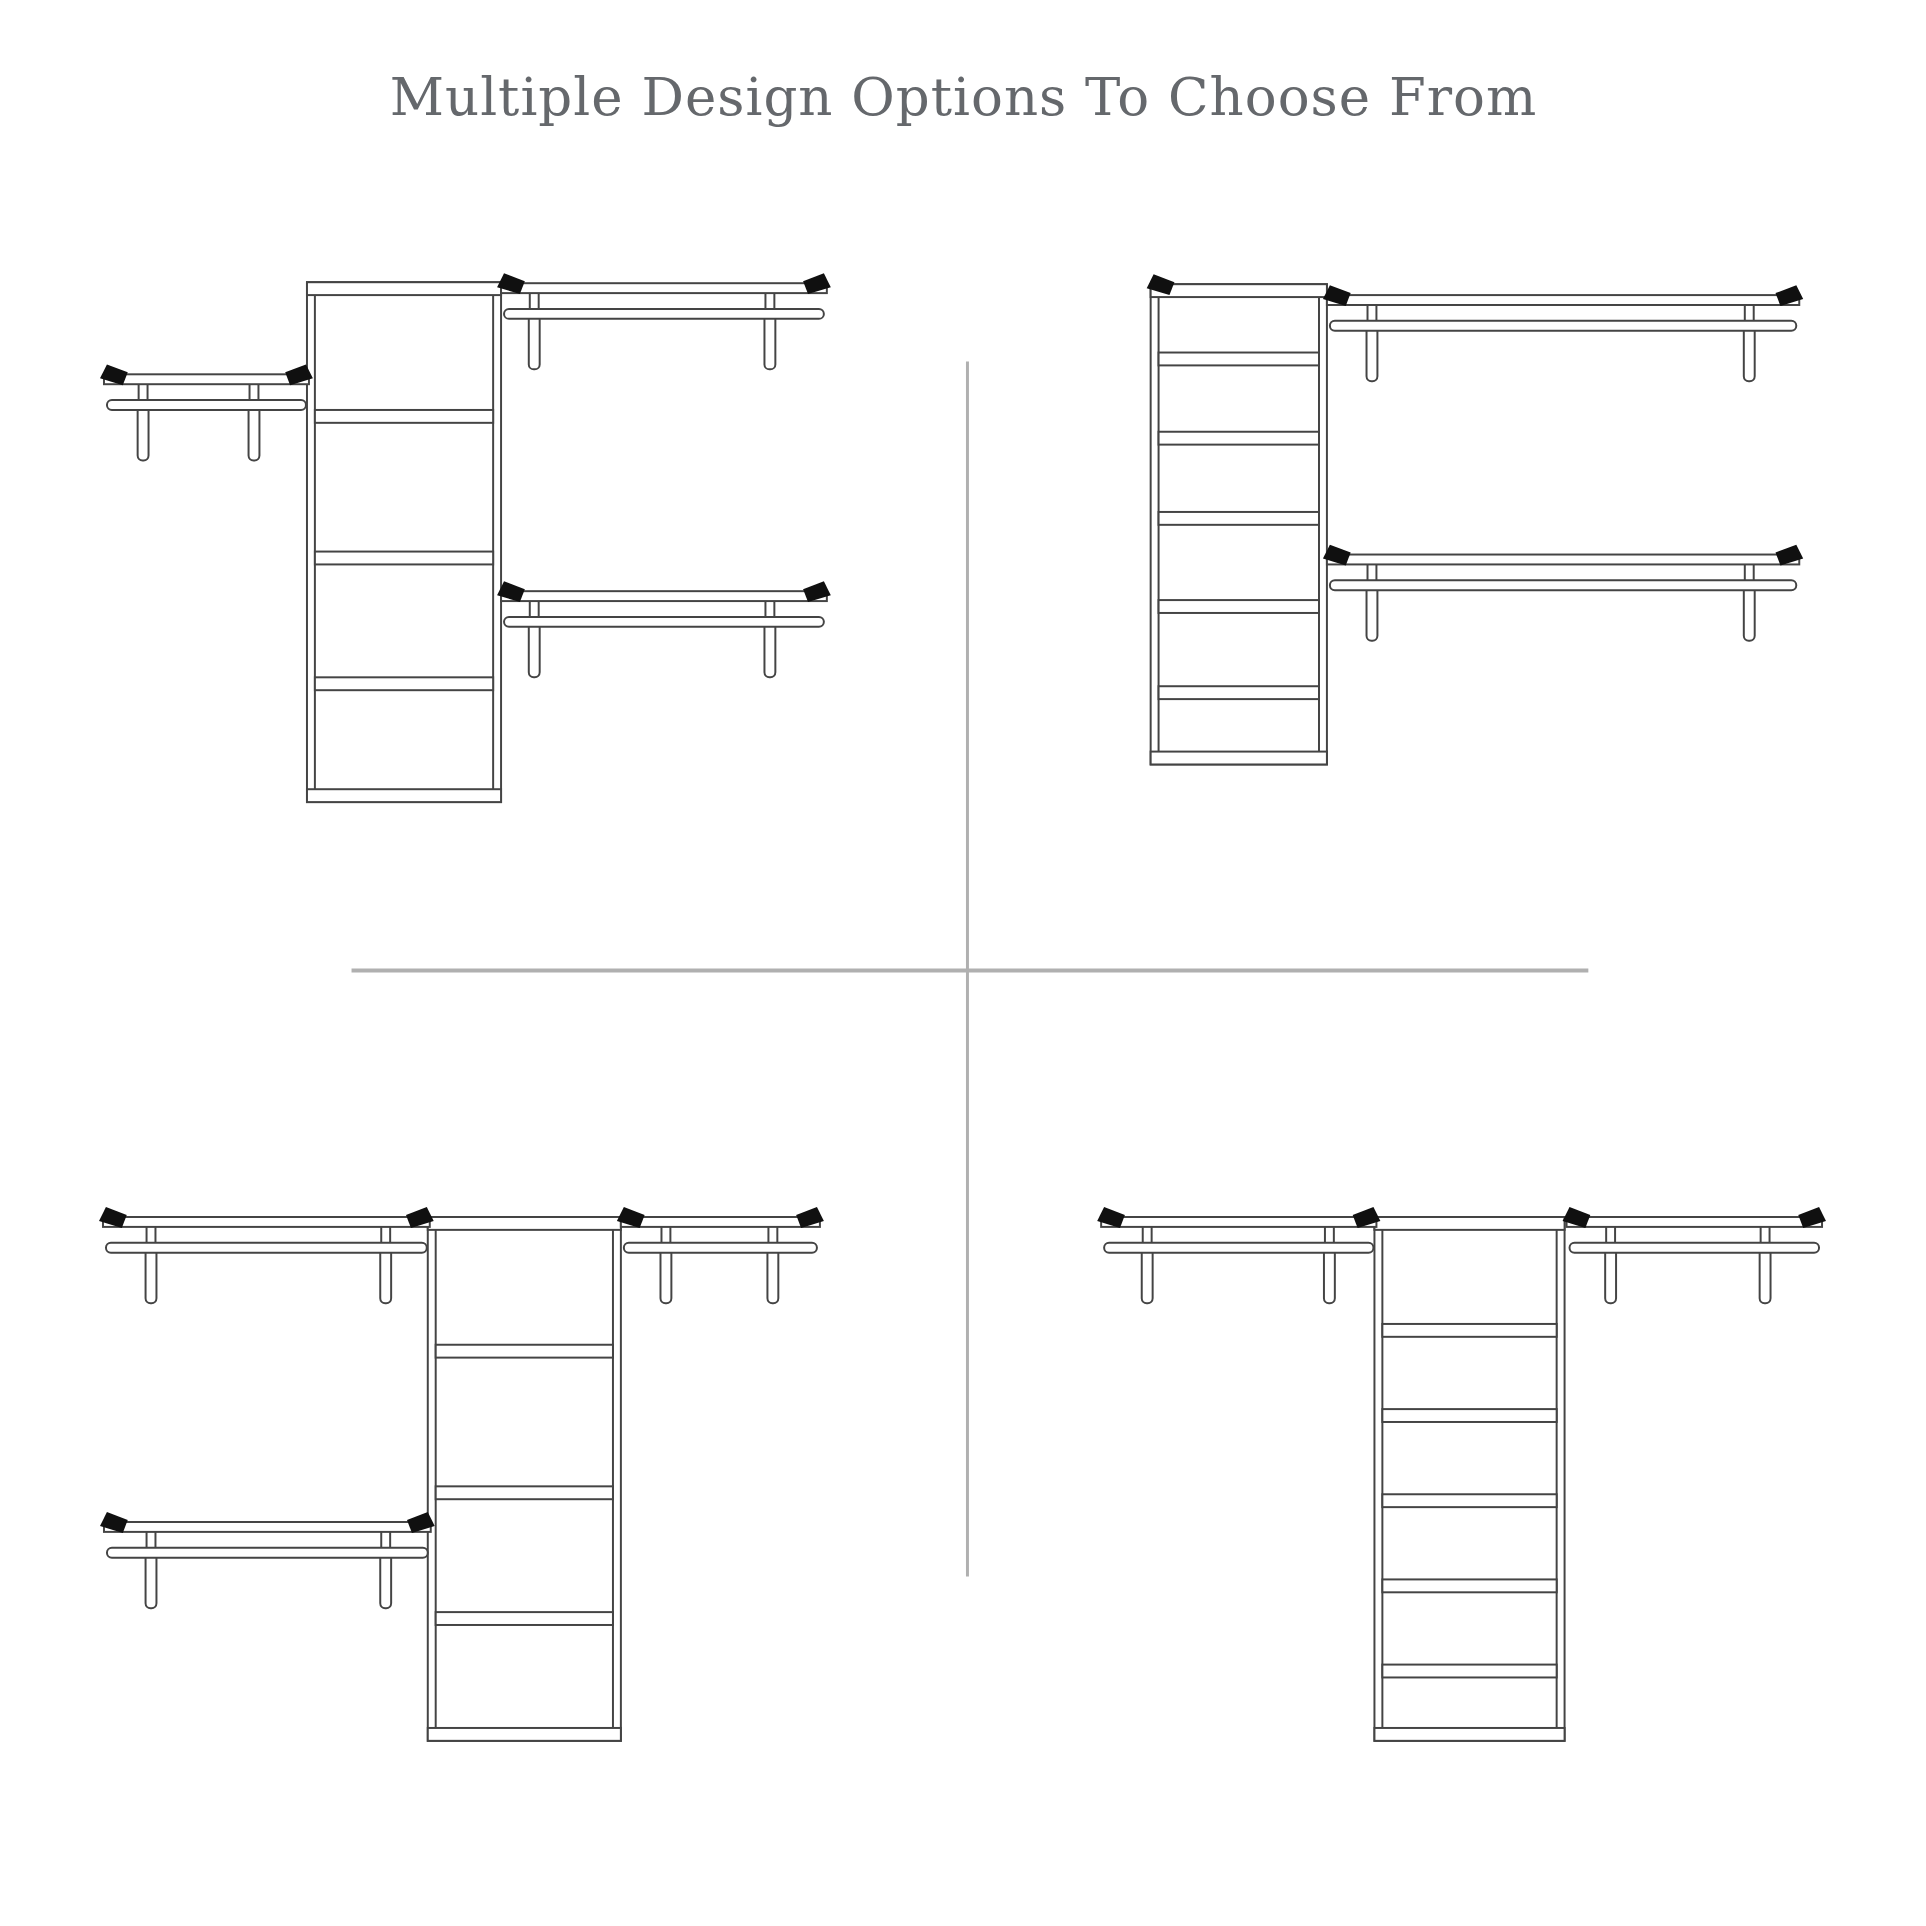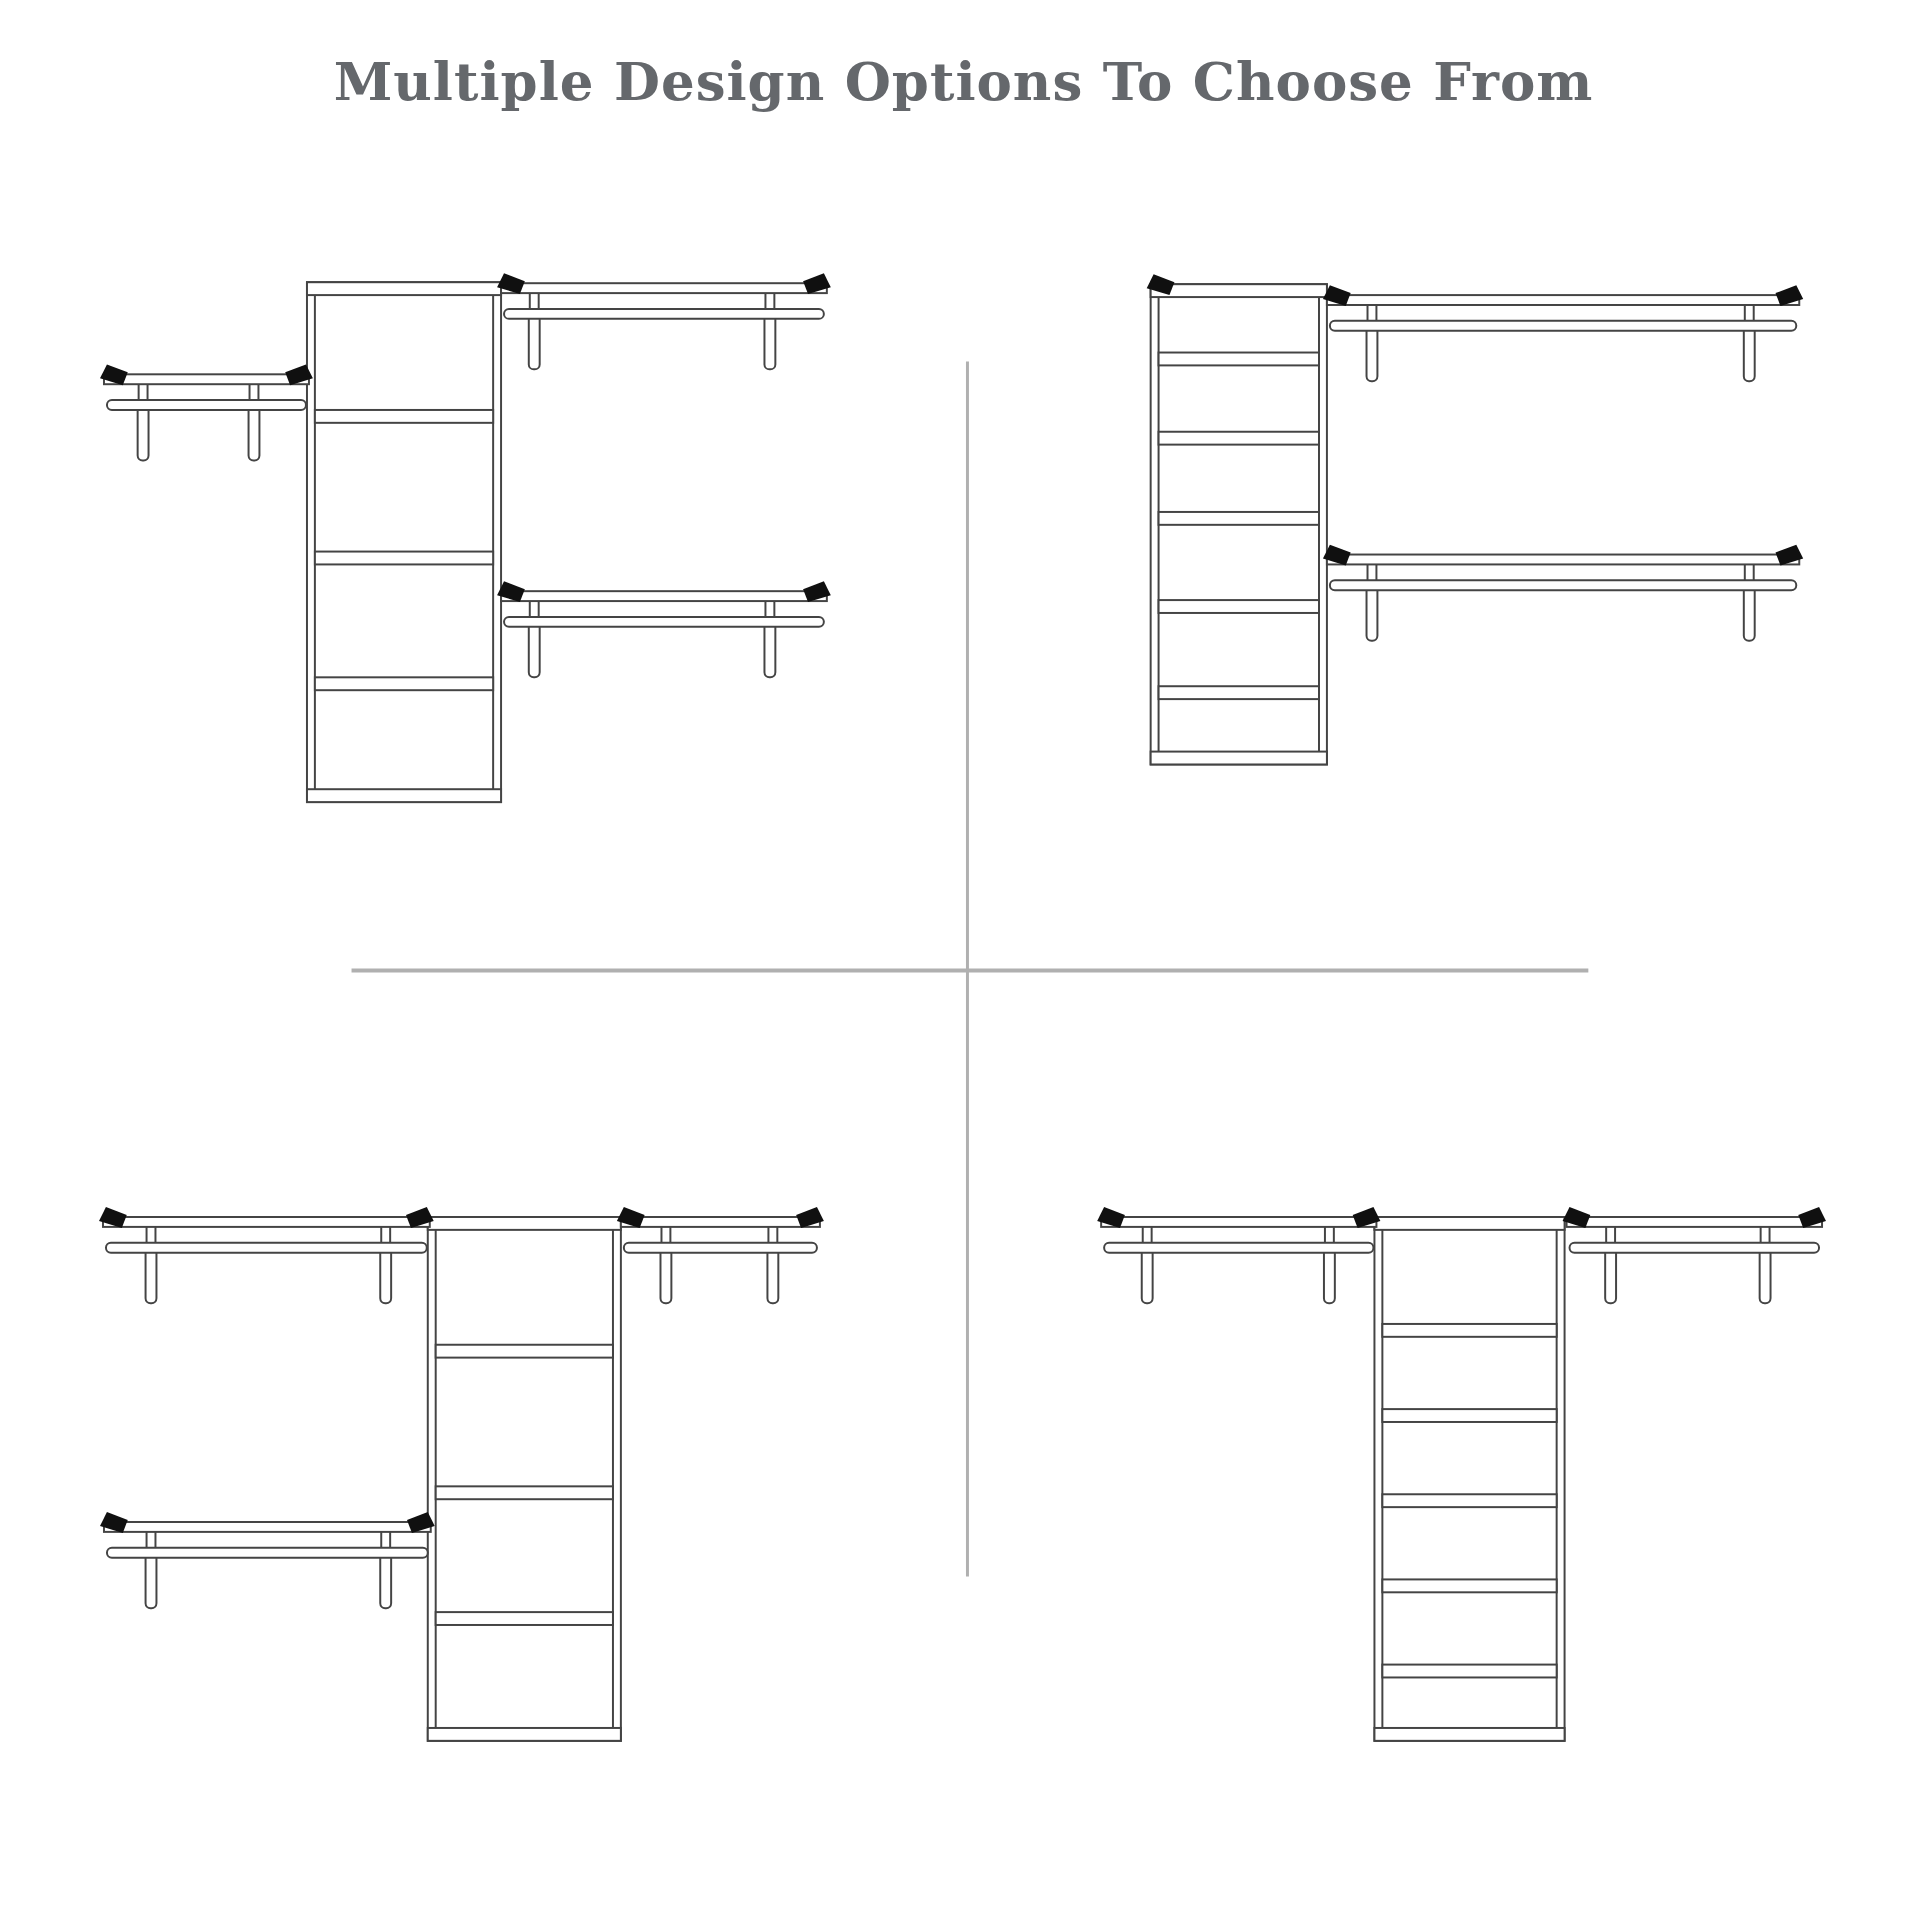--- a/index.html
+++ b/index.html
@@ -10,24 +10,24 @@
     overflow: hidden;
   }
   .canvas {
     position: relative;
     width: 1927px; height: 1927px;
     background: #ffffff;
   }
   h1.title {
     position: absolute;
     top: 50px; left: 0; right: 0;
-    margin: 0;
+    margin: 16px;
     text-align: center;
     font-family: "DejaVu Serif", serif;
-    font-weight: 700;
+    font-weight: 400;
     font-size: 53px;
     letter-spacing: 1px;
     color: #65686c;
   }
   svg#scene {
     position: absolute;
     left: 0; top: 0;
     width: 1927px; height: 1927px;
     display: block;
   }

